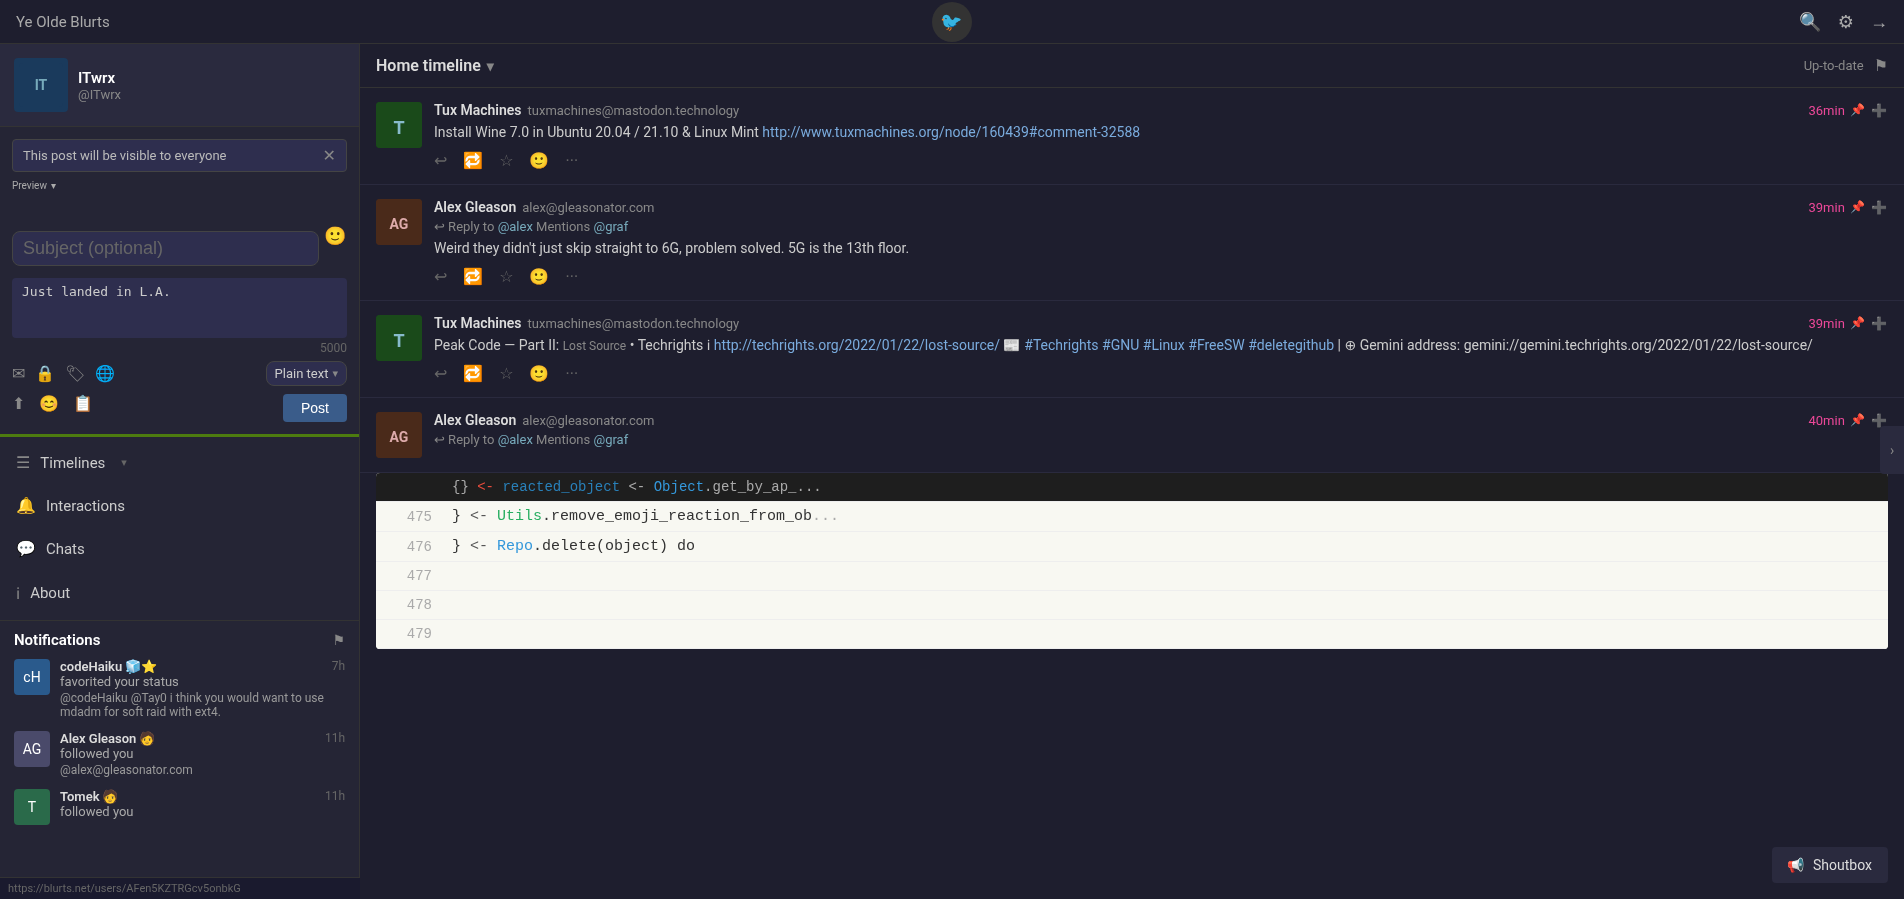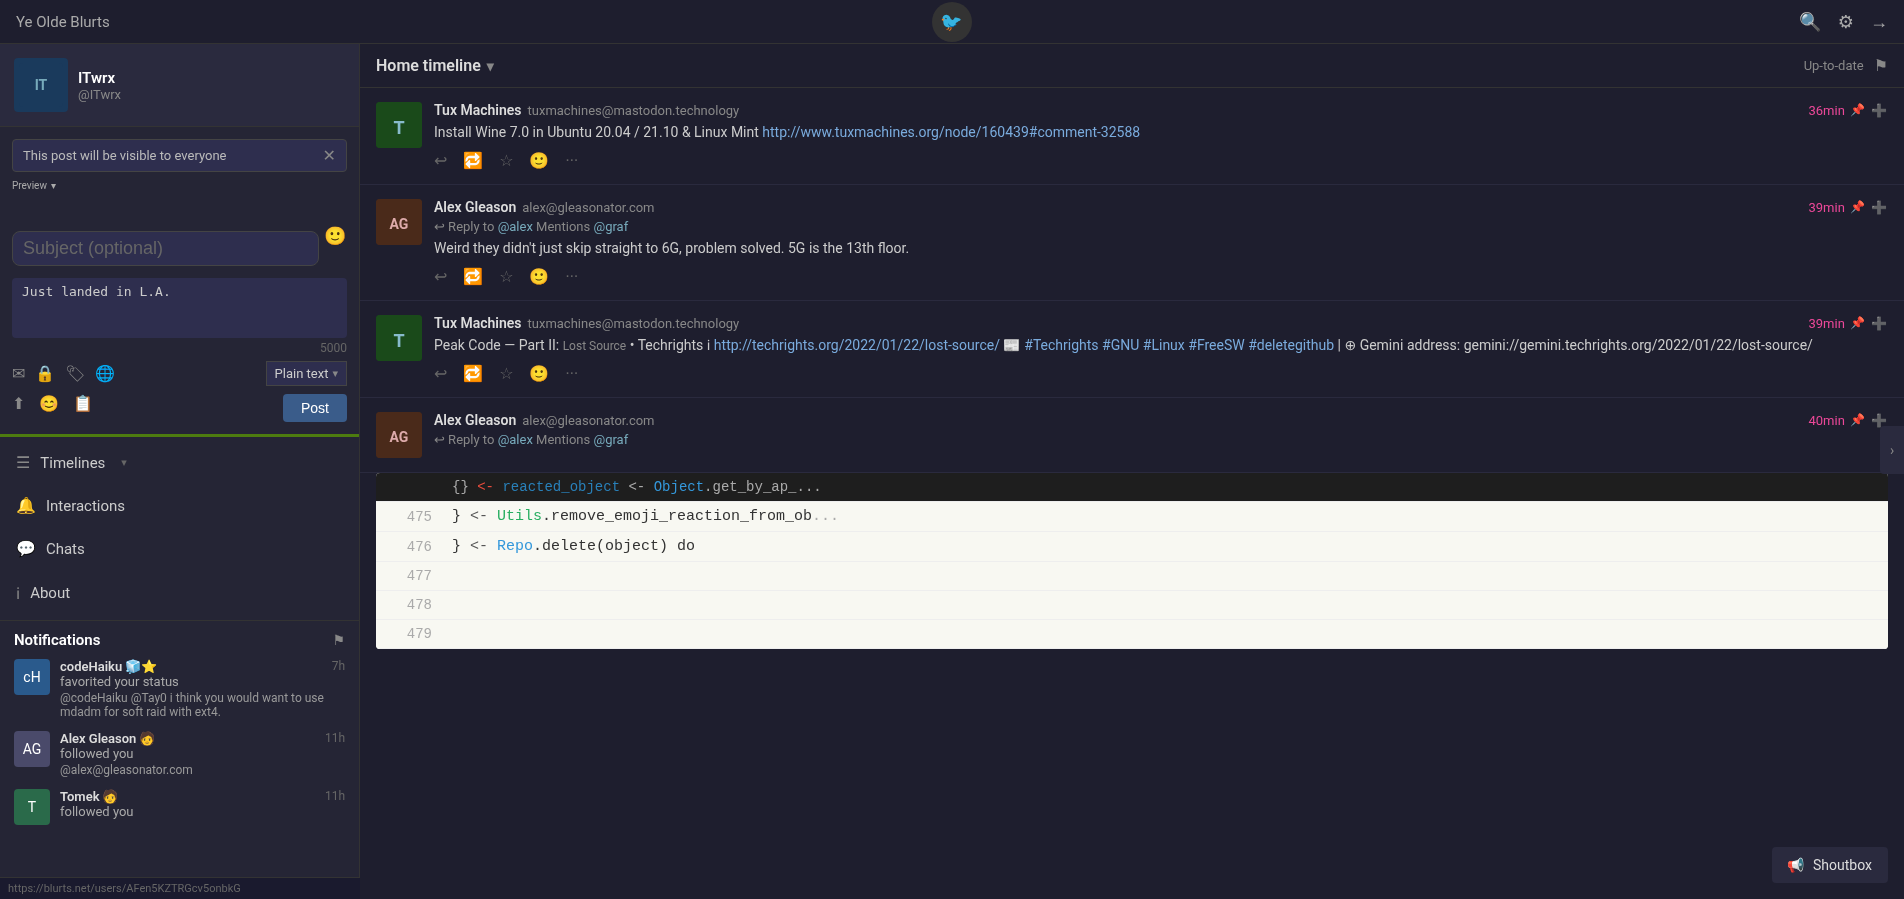--- a/index.html
+++ b/index.html
@@ -466,21 +466,21 @@
       <textarea class="compose-textarea" style="">Just landed in L.A.</textarea>
       <div class="char-count">5000</div>
       <div class="compose-toolbar">
         <div class="compose-toolbar-left">
           <span>✉</span>
           <span>🔒</span>
           <span>🏷</span>
           <span>🌐</span>
         </div>
         <div class="compose-toolbar-right">
-          <div style="display:flex; align-items:center; background:#2e2e4e; border:1px solid #444; border-radius:0; padding:4px 8px; cursor:pointer;">
+          <div style="display:flex; align-items:center; background:#2e2e4e; border:1px solid #444; border-radius:8px; padding:4px 8px; cursor:pointer;">
             <span style="color:#ccc; font-size:13px;">Plain text</span>
             <span style="color:#888; margin-left:4px; font-size:11px;">▾</span>
           </div>
         </div>
       </div>
       <div class="compose-actions-row">
         <span>⬆</span>
         <span>😊</span>
         <span>📋</span>
         <div style="flex:1;"></div>

